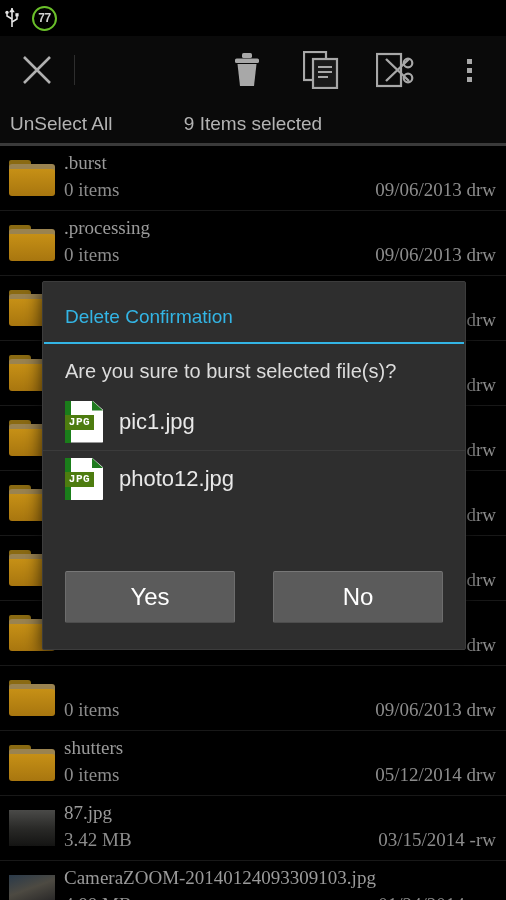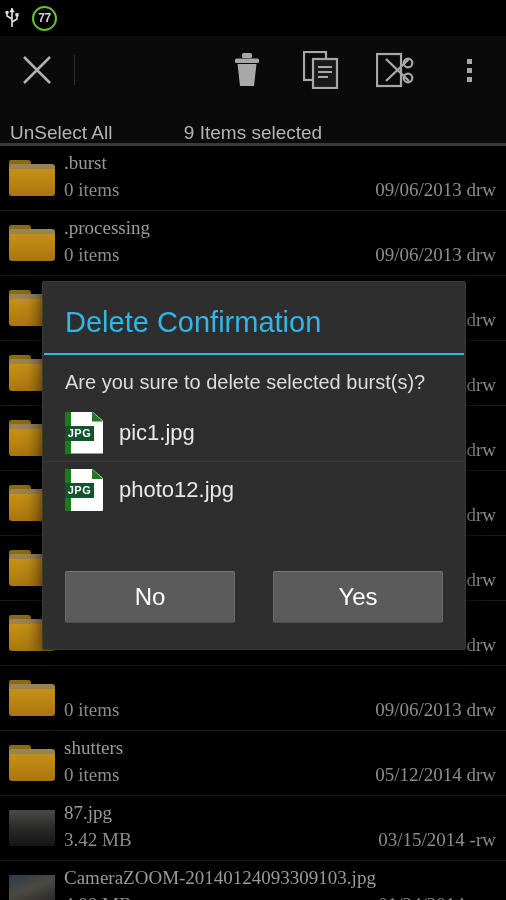--- a/index.html
+++ b/index.html
@@ -49,21 +49,21 @@
   #ab-close{ width:74px; height:68px; }
   .ab-sep{ width:1px; height:30px; background:#2e2e2e; }
   #ab-spacer{ flex:1; }
   .ab-btn{ width:74px; height:68px; display:flex; align-items:center; justify-content:center; }
   .dots{ display:flex; flex-direction:column; gap:4px; }
   .dots i{ width:5px; height:5px; background:#a8a8a8; display:block; }
 
   
   #selectbar{
     position:absolute; top:104px; left:0; width:506px; height:40px;
-    background:#0a0a0a; display:flex; align-items:flex-end;
+    background:#0a0a0a; display:flex; align-items:center;
     font-size:19px; color:#b4b4b4;
   }
   #lbl-unselect{ padding-left:10px; }
   #lbl-count{ position:absolute; left:0; width:506px; text-align:center; }
   #lbl-selectall{ margin-left:auto; padding-right:14px; }
   #ab-divider{ position:absolute; top:143px; left:0; width:506px; height:3px; background:#3a3a3a; }
 
   
   #filelist{ position:absolute; top:146px; left:0; width:506px; height:754px; background:#000; }
   .row{ position:relative; height:65px; border-bottom:1px solid #181818; display:flex; align-items:center;font-family:Liberation Serif, serif; }
@@ -80,34 +80,34 @@
   .row .right{ position:absolute; top:33px; right:10px; font-size:19px; color:#8c8c8c; white-space:nowrap; }
 
   
   #scrim{ position:absolute; inset:0; background:transparent; }
   #dialog{
     position:absolute; left:42px; top:281px; width:424px; height:369px;
     background:#2e2e2e; border:1px solid #3c3c3c; border-radius:2px;
     box-shadow:0 4px 18px rgba(0,0,0,.75);
     display:flex; flex-direction:column;
   }
-  #dlg-title{ font-size:29px; color:#33b5e5; padding:24px 22px 14px 22px; }
+  #dlg-title{ font-size:19px; color:#33b5e5; padding:24px 22px 14px 22px; }
   #dlg-rule{ height:2px; background:#33b5e5; margin:0 1px; }
   #dlg-msg{ font-size:20px; color:#dcdcdc; padding:16px 22px 10px 22px; }
   #dlg-files{ padding:0 0 0 0; }
   .fitem{ display:flex; align-items:center; height:57px; padding-left:22px; }
   .fitem + .fitem{ border-top:1px solid #3b3b3b; }
   .jpg{ position:relative; width:38px; height:42px; flex:0 0 38px; }
   .jpg .pg{ position:absolute; inset:0; background:#fff; border-radius:1px;
      clip-path:polygon(0 0, 72% 0, 100% 22%, 100% 100%, 0 100%); }
   .jpg .fold{ position:absolute; top:0; right:0; width:11px; height:10px; background:#1f7a1f;
      clip-path:polygon(0 0, 100% 100%, 0 100%); }
   .jpg .grn{ position:absolute; left:0; top:0; width:6px; height:42px; background:#1a7d1a; }
-  .jpg .band{ position:absolute; left:0; top:14px; width:29px; height:15px; background:#14532d;
-     color:#fff; font-size:11px; font-weight:bold; letter-spacing:0.5px; text-align:center; line-height:15px; }
+  .jpg .band{ position:absolute; left:0; top:14px; width:29px; height:15px; background:#4d7c0f;
+     color:#fff; font-size:11px; font-weight:bold; letter-spacing:0.5px; text-align:center; line-height:15px;font-family:Liberation Mono, monospace; }
   .fitem .fname{ font-size:22px; color:#e8e8e8; margin-left:16px; }
   #dlg-buttons{ margin-top:auto; display:flex; gap:38px; padding:0 22px 26px 22px; }
   .dbtn{
     flex:1; height:52px; background:#5b5b5b; border:1px solid #6d6d6d; border-radius:2px;
     color:#fff; font-size:24px; display:flex; align-items:center; justify-content:center;
     border-top-color:#777; border-bottom-color:#4d4d4d;
   }
 </style>
 </head>
 <body>
@@ -339,21 +339,21 @@
           <div class="sub">4.88 MB</div>
           <div class="right">01/24/2014 -rw</div>
         </div>
       </div>
     </div>
 
   <div id="scrim"></div>
   <div id="dialog">
     <div id="dlg-title">Delete Confirmation</div>
     <div id="dlg-rule"></div>
-    <div id="dlg-msg">Are you sure to delete selected burst(s)?</div>
+    <div id="dlg-msg">Are you sure to burst selected file(s)?</div>
     <div id="dlg-files">
         <div class="fitem">
           <span class="jpg">
             <span class="pg"></span>
             <span class="grn"></span>
             <span class="band">JPG</span>
             <span class="fold"></span>
           </span>
           <span class="fname">pic1.jpg</span>
         </div>
@@ -361,18 +361,18 @@
           <span class="jpg">
             <span class="pg"></span>
             <span class="grn"></span>
             <span class="band">JPG</span>
             <span class="fold"></span>
           </span>
           <span class="fname">photo12.jpg</span>
         </div>
       </div>
     <div id="dlg-buttons">
+      <div class="dbtn">Yes</div>
       <div class="dbtn">No</div>
-      <div class="dbtn">Yes</div>
     </div>
   </div>
 
 </div>
 
 </body></html>

